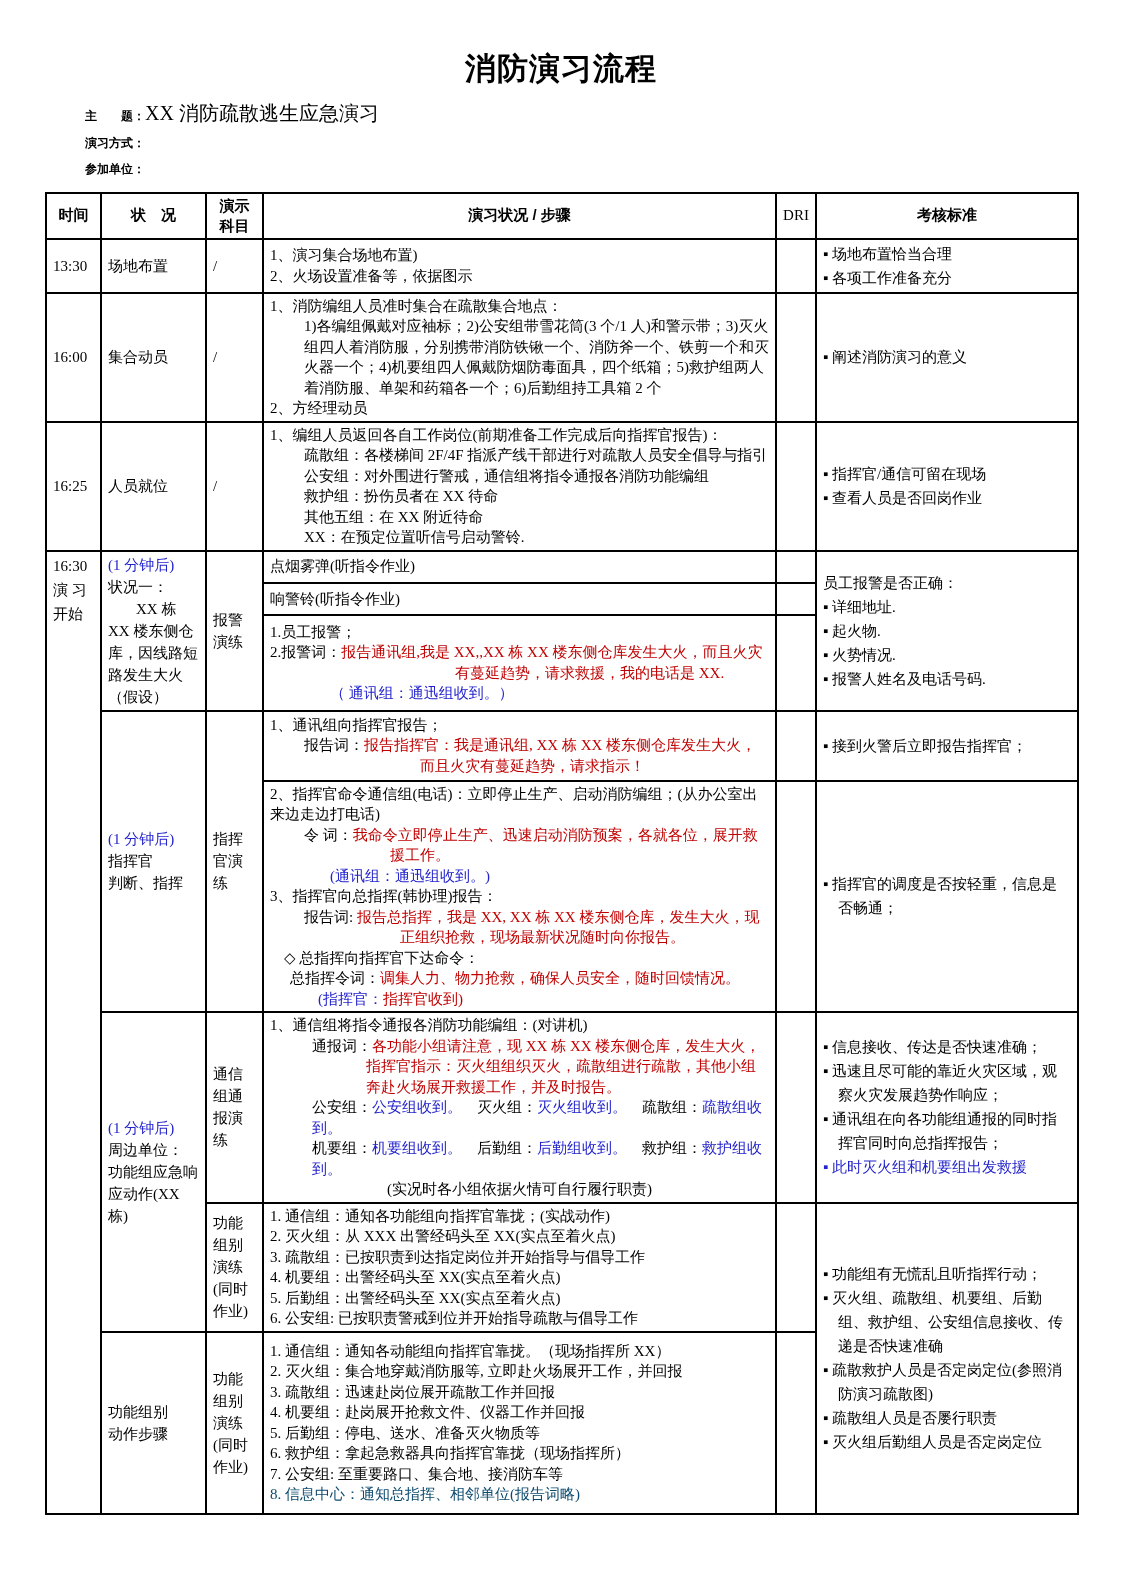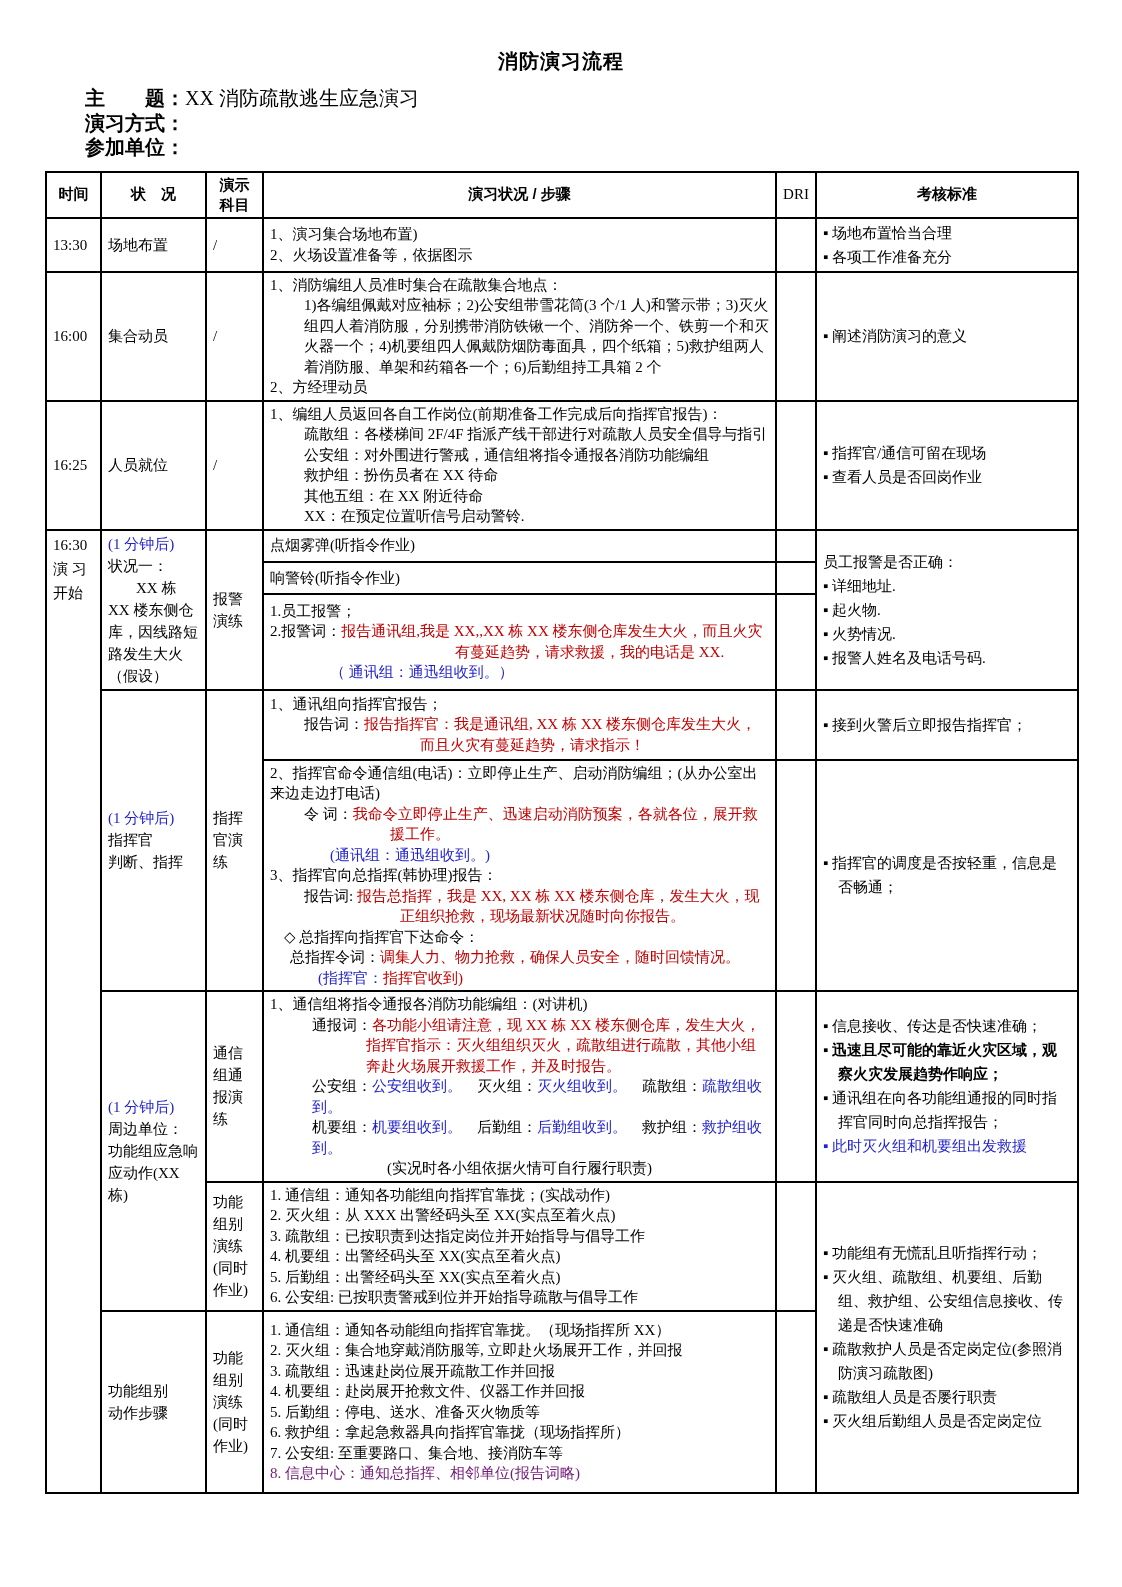--- a/index.html
+++ b/index.html
@@ -5,25 +5,25 @@
   html,body{margin:0;padding:0;background:#fff;}
   body{
     width:1122px;height:1587px;position:relative;
     font-family:"Liberation Serif","DejaVu Serif",serif;
     color:#000;-webkit-font-smoothing:antialiased;
   }
   .hei{font-family:"Liberation Sans","DejaVu Sans",sans-serif;font-weight:bold;}
   .page-title{
     margin:0;padding-top:48px;text-align:center;
     font-family:"Liberation Sans","DejaVu Sans",sans-serif;
-    font-weight:bold;font-size:20px;letter-spacing:1px;
+    font-weight:bold;font-size:31px;letter-spacing:1px;
   }
   .meta{margin:12px 0 0 85px;}
   .meta-row{font-size:17px;line-height:23.5px;}
-  .meta-row .lbl{font-size:20px;}
+  .meta-row .lbl{font-size:12px;}
   .meta-row .val{font-size:20px;}
 
   table.drill{
     border-collapse:collapse;table-layout:fixed;
     width:1032px;margin:10px 0 0 45px;
   }
   table.drill th,table.drill td{
     border:2px solid #000;
     padding:2px 6px;
     font-size:15px;
@@ -39,21 +39,21 @@
   td.steps{vertical-align:middle;text-align:left;}
   td.steps .tl{line-height:20.5px;}
   td.dri{padding:0;}
   td.criteria{vertical-align:middle;text-align:left;padding-left:8px;}
   td.criteria .tl{line-height:24px;}
   .tl{text-align:left;}
   .tl.tc{text-align:center;}
   .c-k{color:#000;}
   .c-r{color:#c00000;}
   .c-b{color:#2323cc;}
-  .c-p{color:#701a75;}
+  .c-p{color:#0c4a6e;}
 </style>
 </head>
 <body>
 
 <h1 class="page-title">消防演习流程</h1>
 
 <div class="meta">
   <div class="meta-row"><span class="hei lbl">主　　题：</span><span class="val">XX 消防疏散逃生应急演习</span></div>
   <div class="meta-row"><span class="hei lbl">演习方式：</span><span class="val"></span></div>
   <div class="meta-row"><span class="hei lbl">参加单位：</span><span class="val"></span></div>
@@ -238,21 +238,21 @@
     <td class="steps">
           <div class="tl"><span class="c-k">1、通信组将指令通报各消防功能编组：(对讲机)</span></div>
           <div class="tl" style="padding-left: 96px; text-indent: -54px;"><span class="c-k">通报词：</span><span class="c-r">各功能小组请注意，现 XX 栋 XX 楼东侧仓库，发生大火，指挥官指示：灭火组组织灭火，疏散组进行疏散，其他小组奔赴火场展开救援工作，并及时报告。</span></div>
           <div class="tl" style="padding-left: 42px;"><span class="c-k">公安组：</span><span class="c-b">公安组收到。</span><span class="c-k">　灭火组：</span><span class="c-b">灭火组收到。</span><span class="c-k">　疏散组：</span><span class="c-b">疏散组收到。</span></div>
           <div class="tl" style="padding-left: 42px;"><span class="c-k">机要组：</span><span class="c-b">机要组收到。</span><span class="c-k">　后勤组：</span><span class="c-b">后勤组收到。</span><span class="c-k">　救护组：</span><span class="c-b">救护组收到。</span></div>
           <div class="tl tc"><span class="c-k">(实况时各小组依据火情可自行履行职责)</span></div>
         </td>
     <td class="dri"></td>
     <td class="criteria">
           <div class="tl" style="padding-left: 15px; text-indent: -15px;"><span class="c-k">▪ 信息接收、传达是否快速准确；</span></div>
-          <div class="tl" style="padding-left: 15px; text-indent: -15px; font-weight: bold;"><span class="c-k">▪ 迅速且尽可能的靠近火灾区域，观察火灾发展趋势作响应；</span></div>
+          <div class="tl" style="padding-left: 15px; text-indent: -15px;"><span class="c-k">▪ 迅速且尽可能的靠近火灾区域，观察火灾发展趋势作响应；</span></div>
           <div class="tl" style="padding-left: 15px; text-indent: -15px;"><span class="c-k">▪ 通讯组在向各功能组通报的同时指挥官同时向总指挥报告；</span></div>
           <div class="tl" style="padding-left: 15px; text-indent: -15px;"><span class="c-b">▪ 此时灭火组和机要组出发救援</span></div>
         </td>
   </tr>
 
   <tr style="height:118px">
     <td class="subject">
           <div class="tl"><span class="c-k">功能组别演练(同时作业)</span></div>
         </td>
     <td class="steps">

